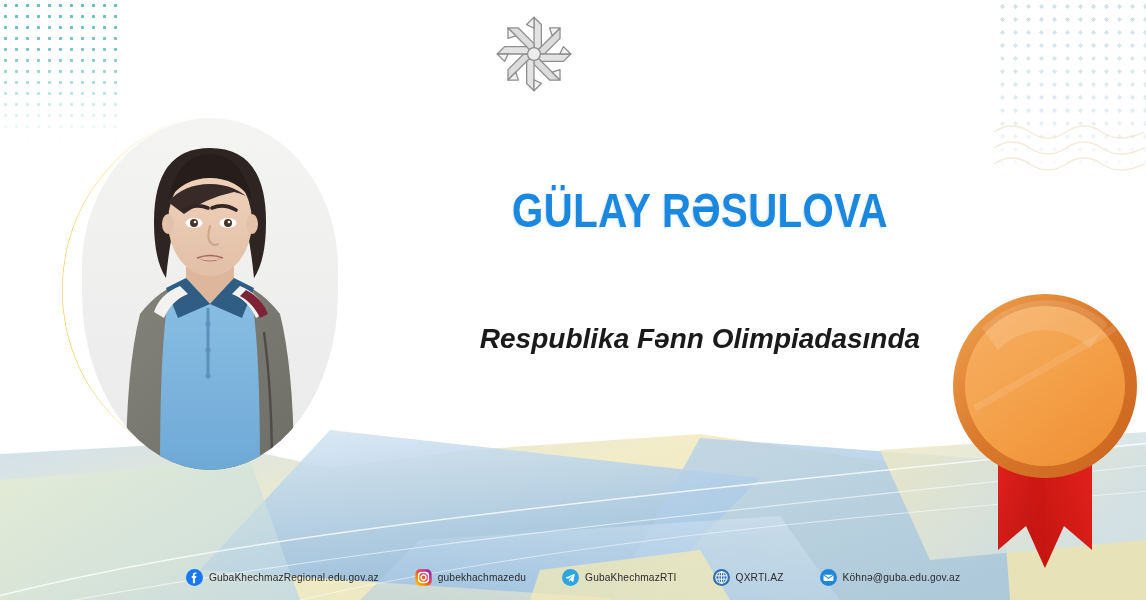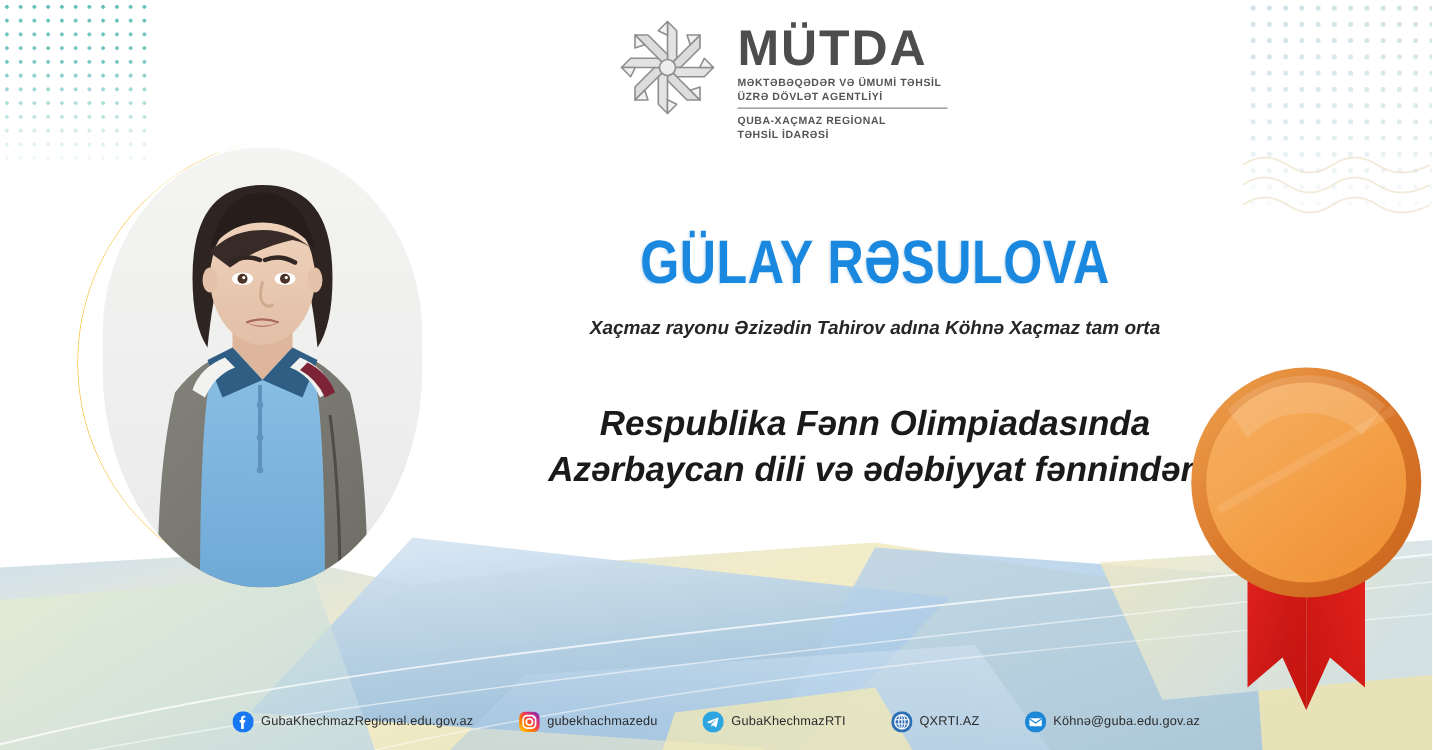--- a/index.html
+++ b/index.html
@@ -269,32 +269,20 @@
           <path d="M50 50 L50 10 L58 18 L58 42 Z" fill="#e3e3e3"></path>
           <path d="M50 10 L42 18 L50 22 Z" fill="#f2f2f2"></path>
         </g>
         <g transform="rotate(315 50 50)">
           <path d="M50 50 L50 10 L58 18 L58 42 Z" fill="#dcdcdc"></path>
           <path d="M50 10 L42 18 L50 22 Z" fill="#f2f2f2"></path>
         </g>
         <circle cx="50" cy="50" r="7" fill="#ededed"></circle>
       </g>
     </svg>
-    <div class="logo-text">
-      <div class="logo-title">MÜTDA</div>
-      <div class="logo-sub1">
-        <div>MƏKTƏBƏQƏDƏR VƏ ÜMUMİ TƏHSİL</div>
-        <div>ÜZRƏ DÖVLƏT AGENTLİYİ</div>
-      </div>
-      <div class="logo-rule"></div>
-      <div class="logo-sub2">
-        <div>QUBA-XAÇMAZ REGİONAL</div>
-        <div>TƏHSİL İDARƏSİ</div>
-      </div>
-    </div>
   </div>
 
   <div class="portrait-wrap">
     <svg class="crescent" viewBox="0 0 336 384">
       <defs>
         <linearGradient id="goldg" x1="0" y1="0" x2="1" y2="1">
           <stop offset="0%" stop-color="#f7c21f"></stop>
           <stop offset="50%" stop-color="#f2ae12"></stop>
           <stop offset="100%" stop-color="#fbd24e"></stop>
         </linearGradient>
@@ -367,26 +355,24 @@
 
         <path d="M115 140 q13 7 26 0 q-13 5 -26 0 Z" fill="#b9766b"></path>
         <path d="M115 140 q13 -5 26 0" stroke="#a9685e" stroke-width="1.6" fill="none"></path>
       </svg>
     </div>
   </div>
 
   <div class="name">GÜLAY RƏSULOVA</div>
 
   <div class="school">
-    <div>Xaçmaz rayonu Əzizədin Tahirov adına Köhnə Xaçmaz tam orta</div>
   </div>
 
   <div class="award">
     <div>Respublika Fənn Olimpiadasında</div>
-    <div>Azərbaycan dili və ədəbiyyat fənnindən</div>
   </div>
 
   <svg class="medal" viewBox="0 0 210 292">
     <defs>
       <linearGradient id="medalFace" x1="0.1" y1="0" x2="0.9" y2="1">
         <stop offset="0%" stop-color="#f6b063"></stop>
         <stop offset="45%" stop-color="#f4a24c"></stop>
         <stop offset="100%" stop-color="#ef8f33"></stop>
       </linearGradient>
       <linearGradient id="medalRim" x1="0" y1="0" x2="1" y2="1">

